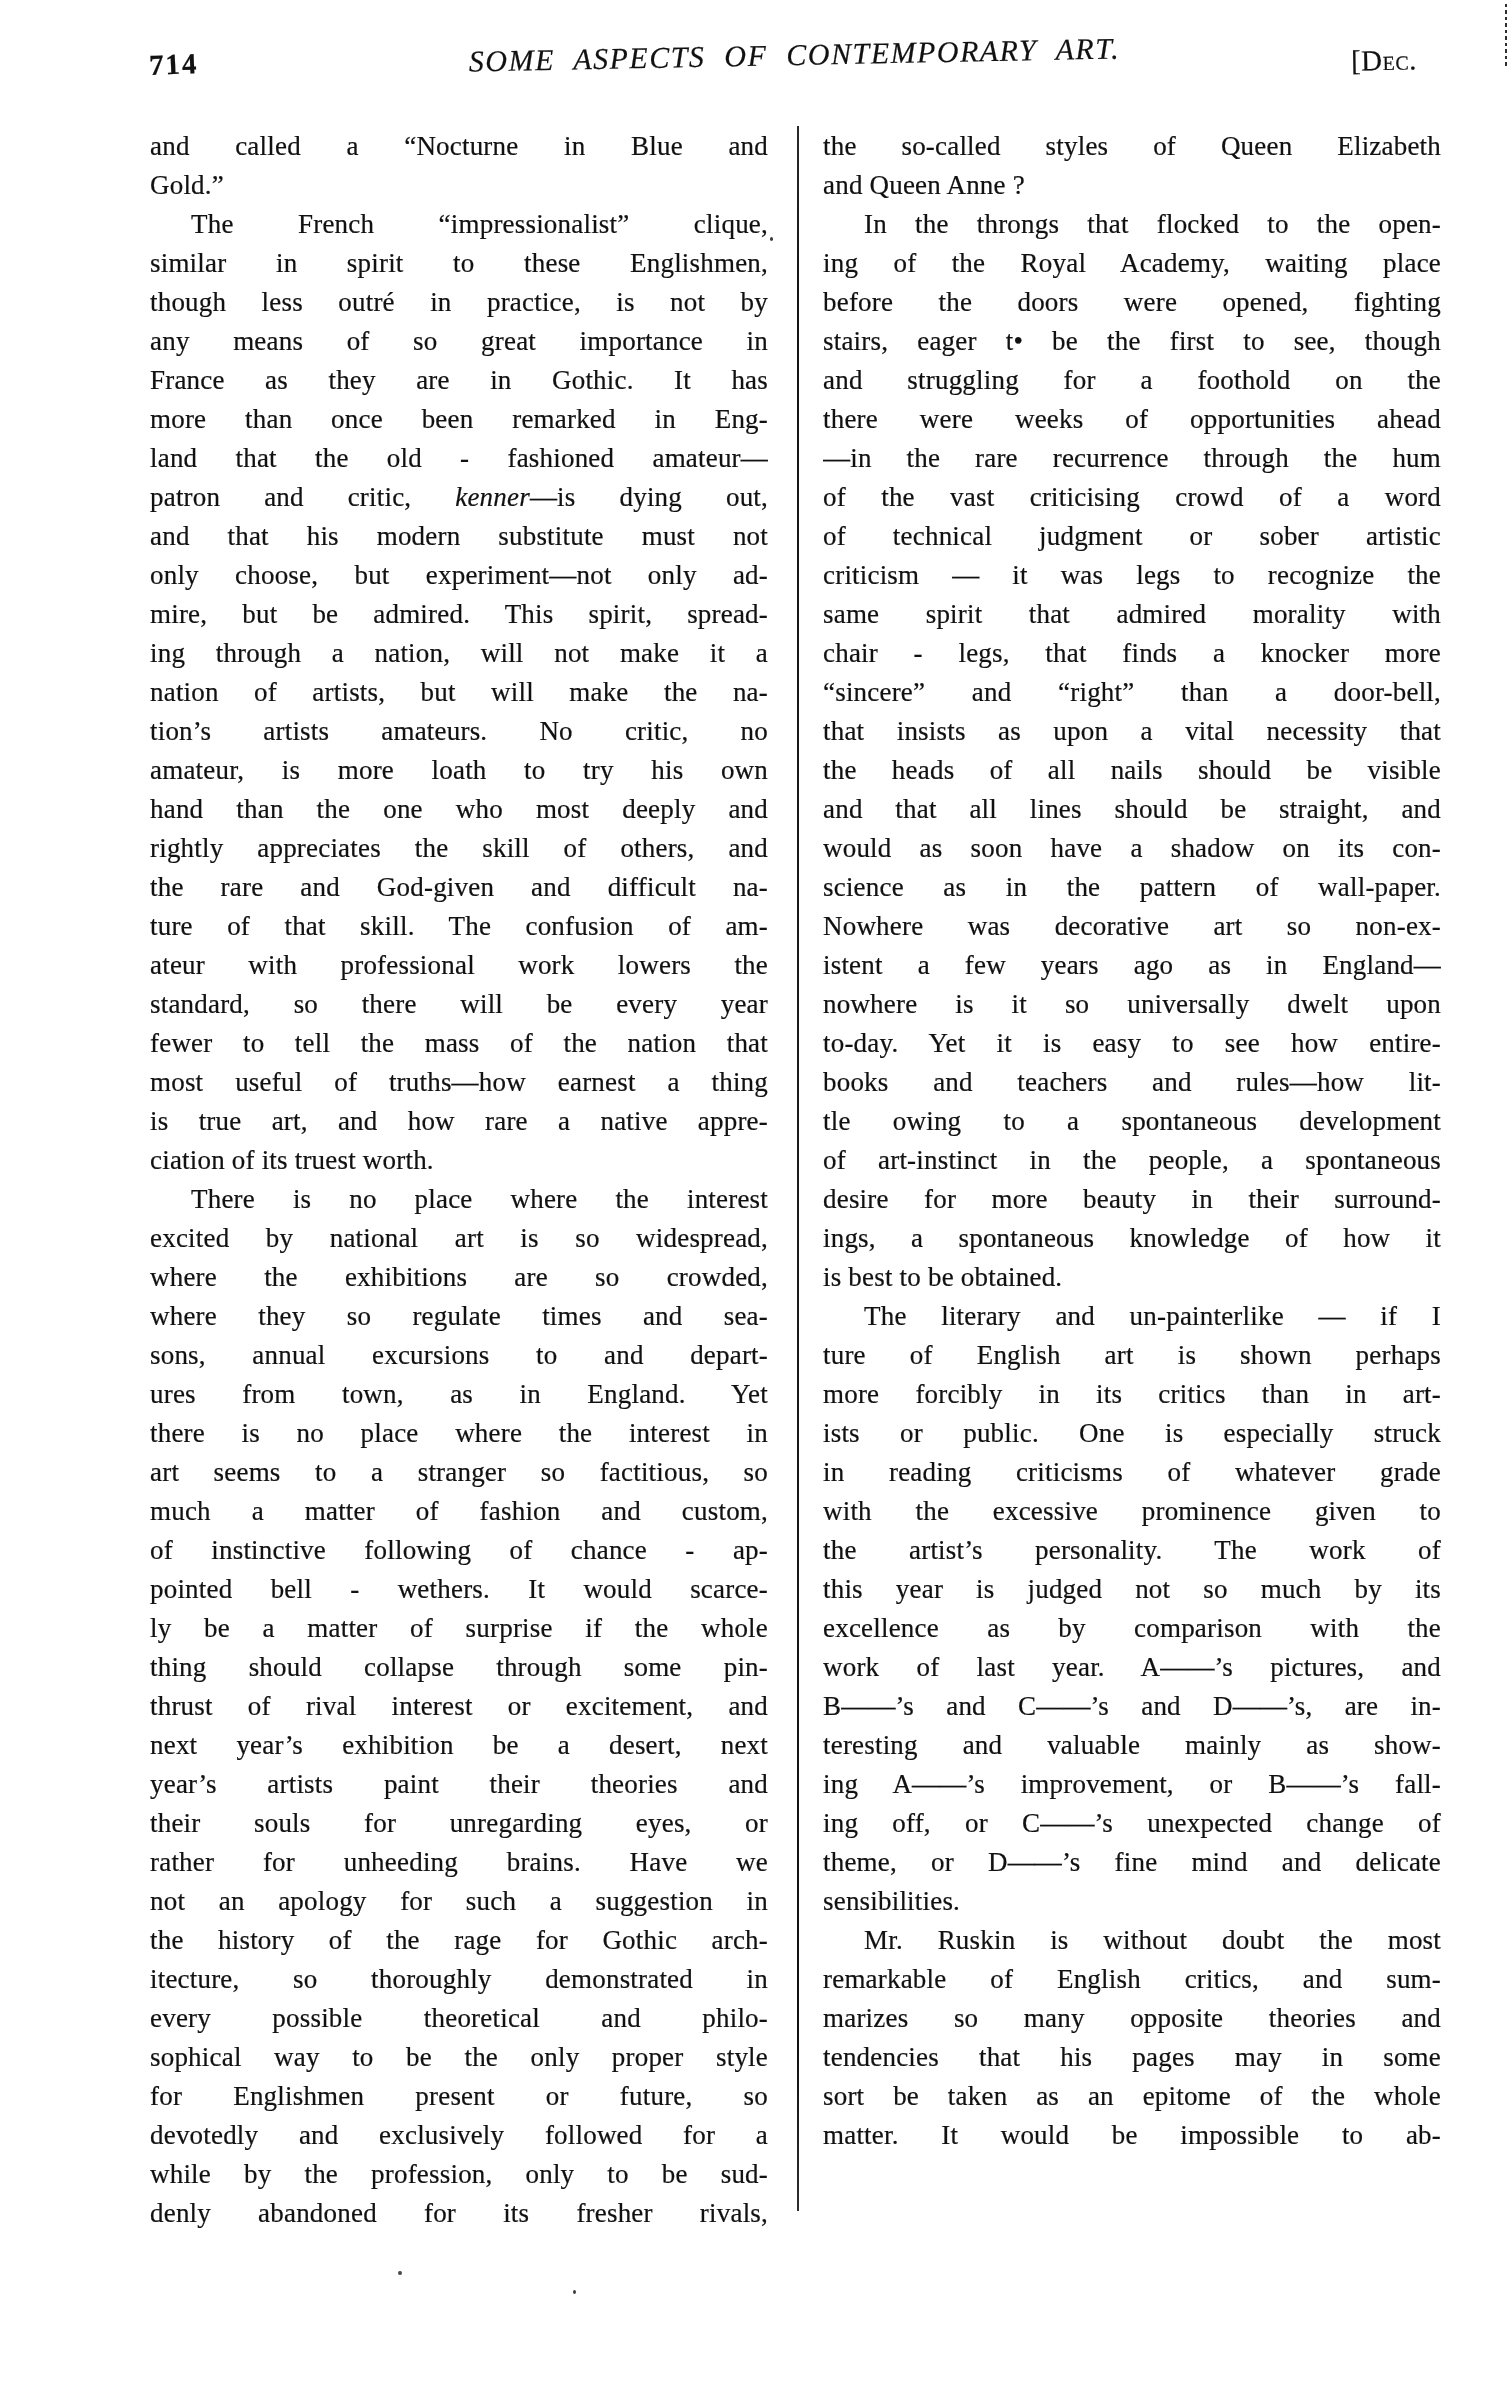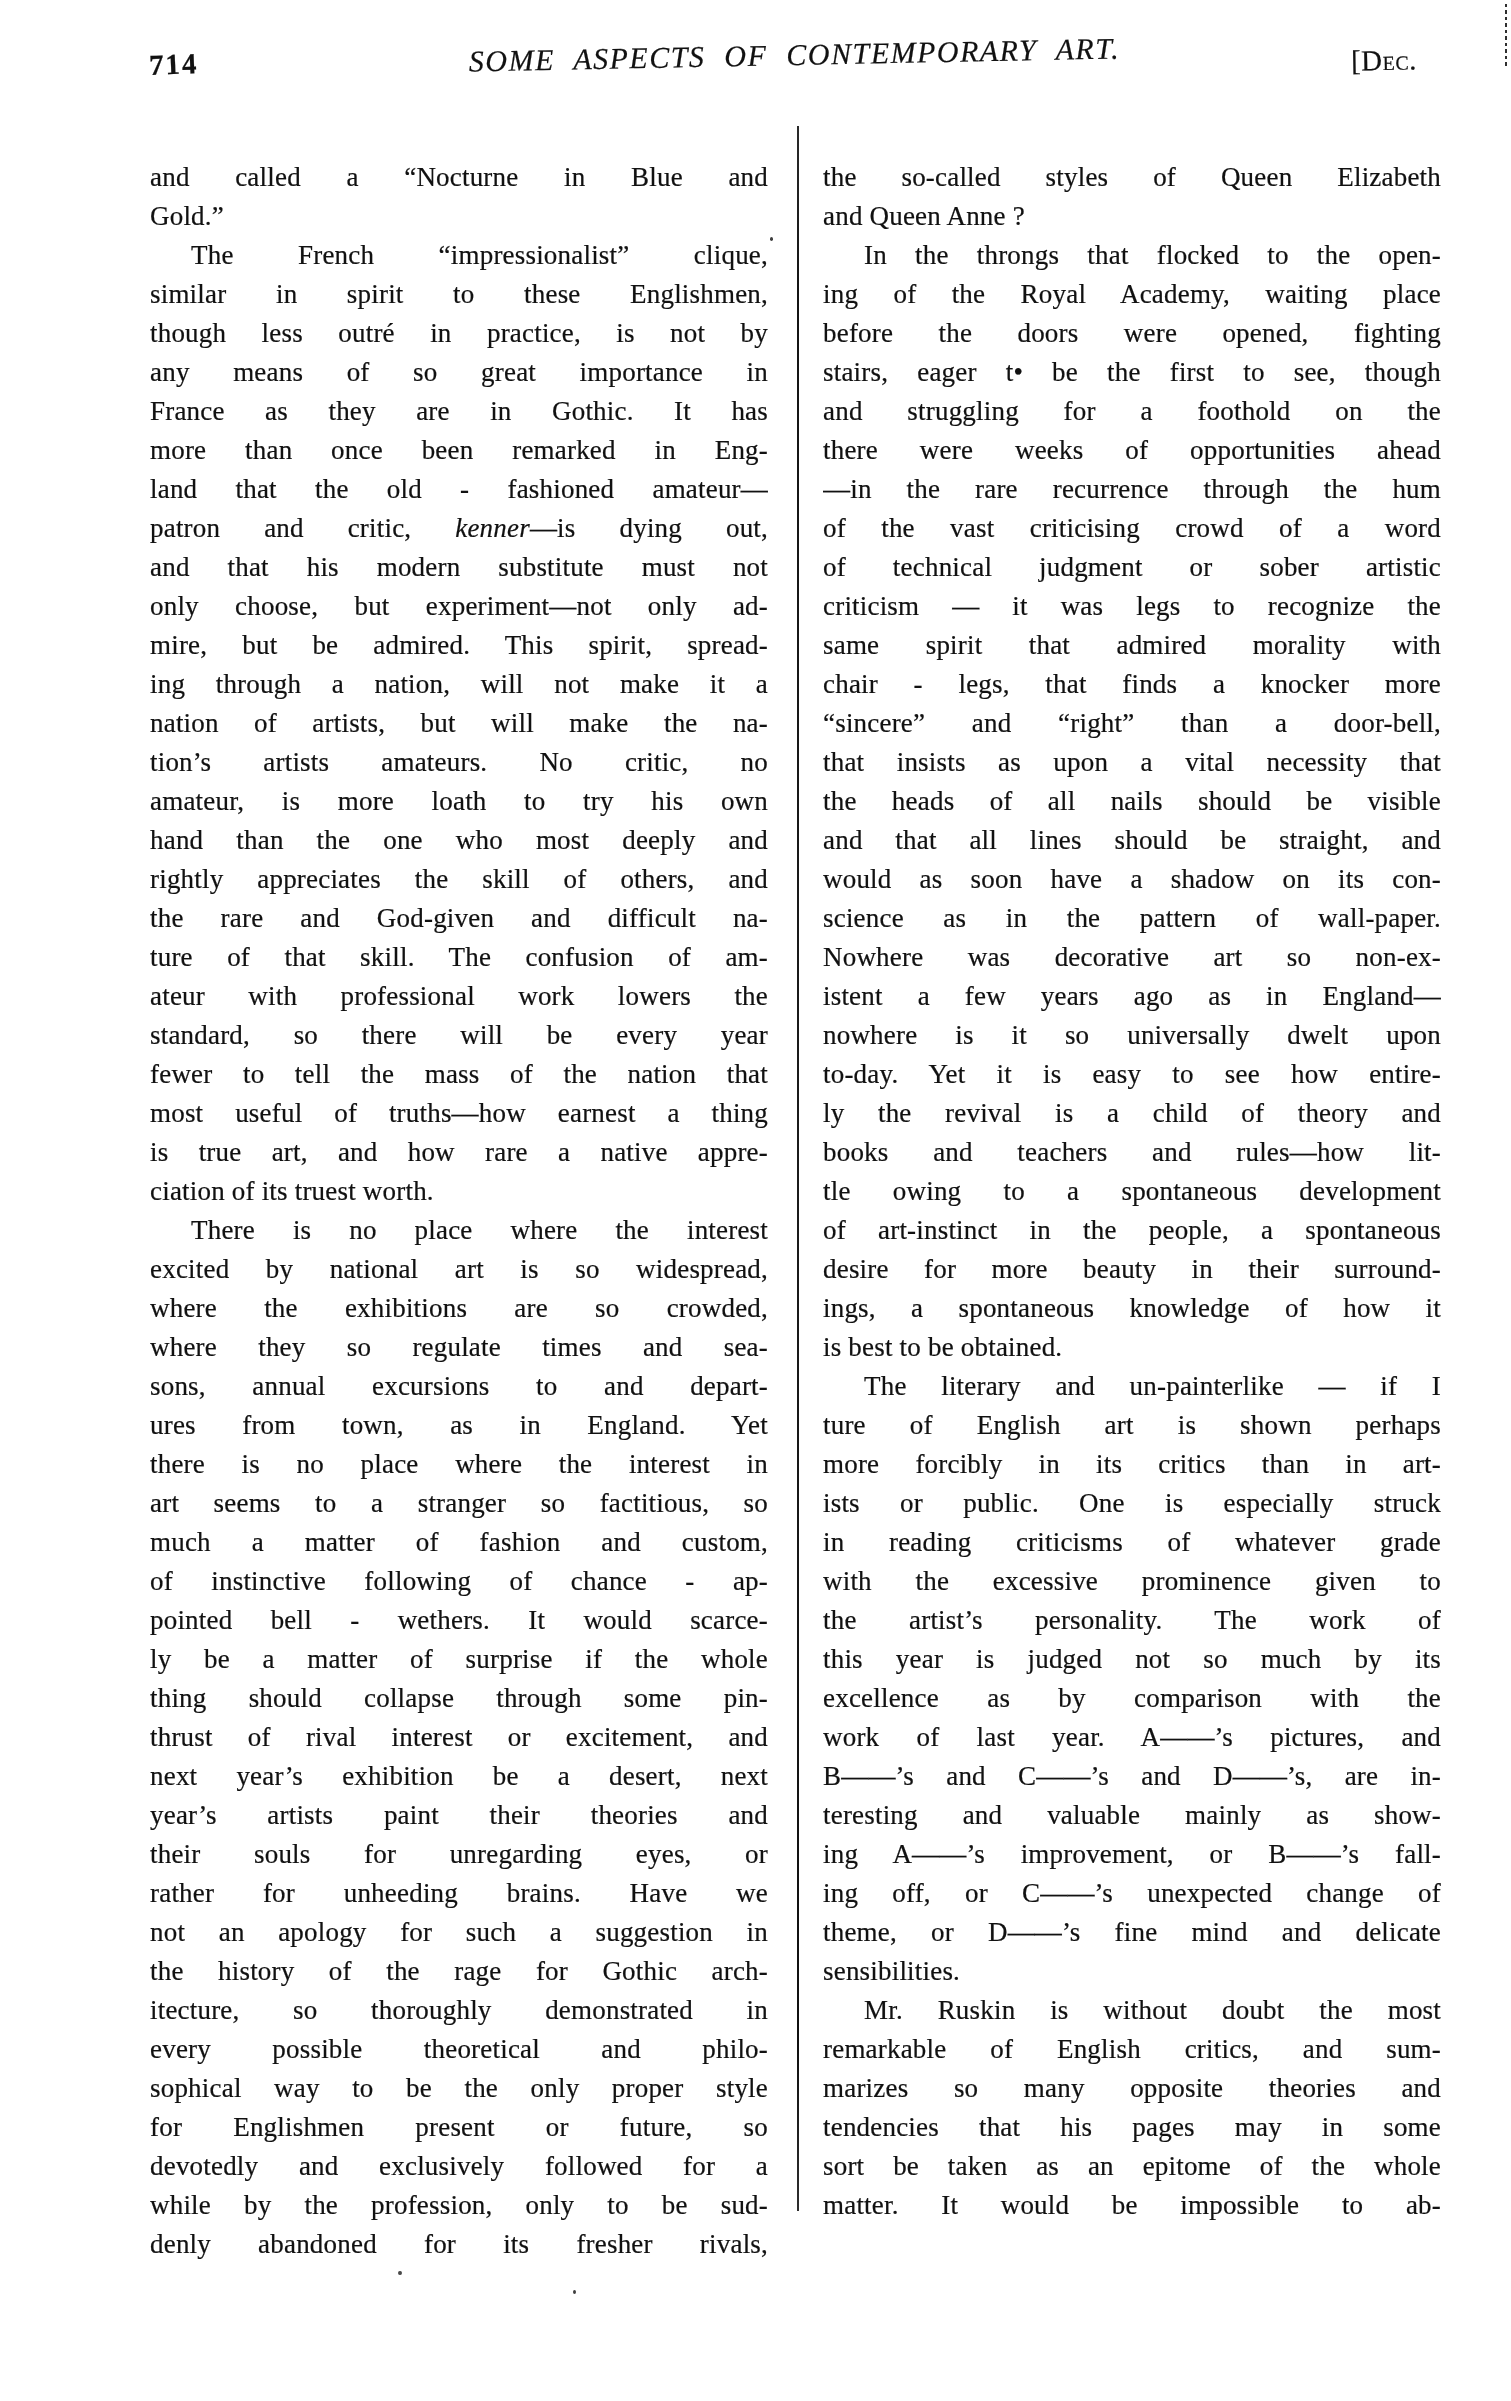--- a/index.html
+++ b/index.html
@@ -26,21 +26,21 @@
     white-space:nowrap;
   }
   .issue-label{
     position:absolute;left:1351px;top:44px;
     font-size:29px;font-variant:small-caps;letter-spacing:0.5px;
     transform:rotate(-1deg);
     -webkit-text-stroke:0.2px #111;
     white-space:nowrap;
   }
   
-  .col{position:absolute;top:127px;width:618px;margin-top:31px;}
+  .col{position:absolute;top:127px;width:618px;}
   .col-left{left:150px;}
   .col-right{left:823px;}
   .para{margin:0;padding:0;}
   .line{
     font-size:27px;line-height:39px;height:39px;
     text-align:justify;text-align-last:justify;
     letter-spacing:0.2px;
     -webkit-text-stroke:0.2px #111;
     overflow:hidden;white-space:normal;
   }
@@ -159,21 +159,20 @@
         <div class="line">“sincere” and “right” than a door-bell,</div>
         <div class="line">that insists as upon a vital necessity that</div>
         <div class="line">the heads of all nails should be visible</div>
         <div class="line">and that all lines should be straight, and</div>
         <div class="line">would as soon have a shadow on its con-</div>
         <div class="line">science as in the pattern of wall-paper.</div>
         <div class="line">Nowhere was decorative art so non-ex-</div>
         <div class="line">istent a few years ago as in England—</div>
         <div class="line">nowhere is it so universally dwelt upon</div>
         <div class="line">to-day.  Yet it is easy to see how entire-</div>
-        <div class="line">ly the revival is a child of theory and</div>
         <div class="line">books and teachers and rules—how lit-</div>
         <div class="line">tle owing to a spontaneous development</div>
         <div class="line">of art-instinct in the people, a spontaneous</div>
         <div class="line">desire for more beauty in their surround-</div>
         <div class="line">ings, a spontaneous knowledge of how it</div>
         <div class="line end">is best to be obtained.</div>
       </div>
       <div class="para">
         <div class="line ind">The literary and un-painterlike — if I</div>
         <div class="line">ture of English art is shown perhaps</div>

